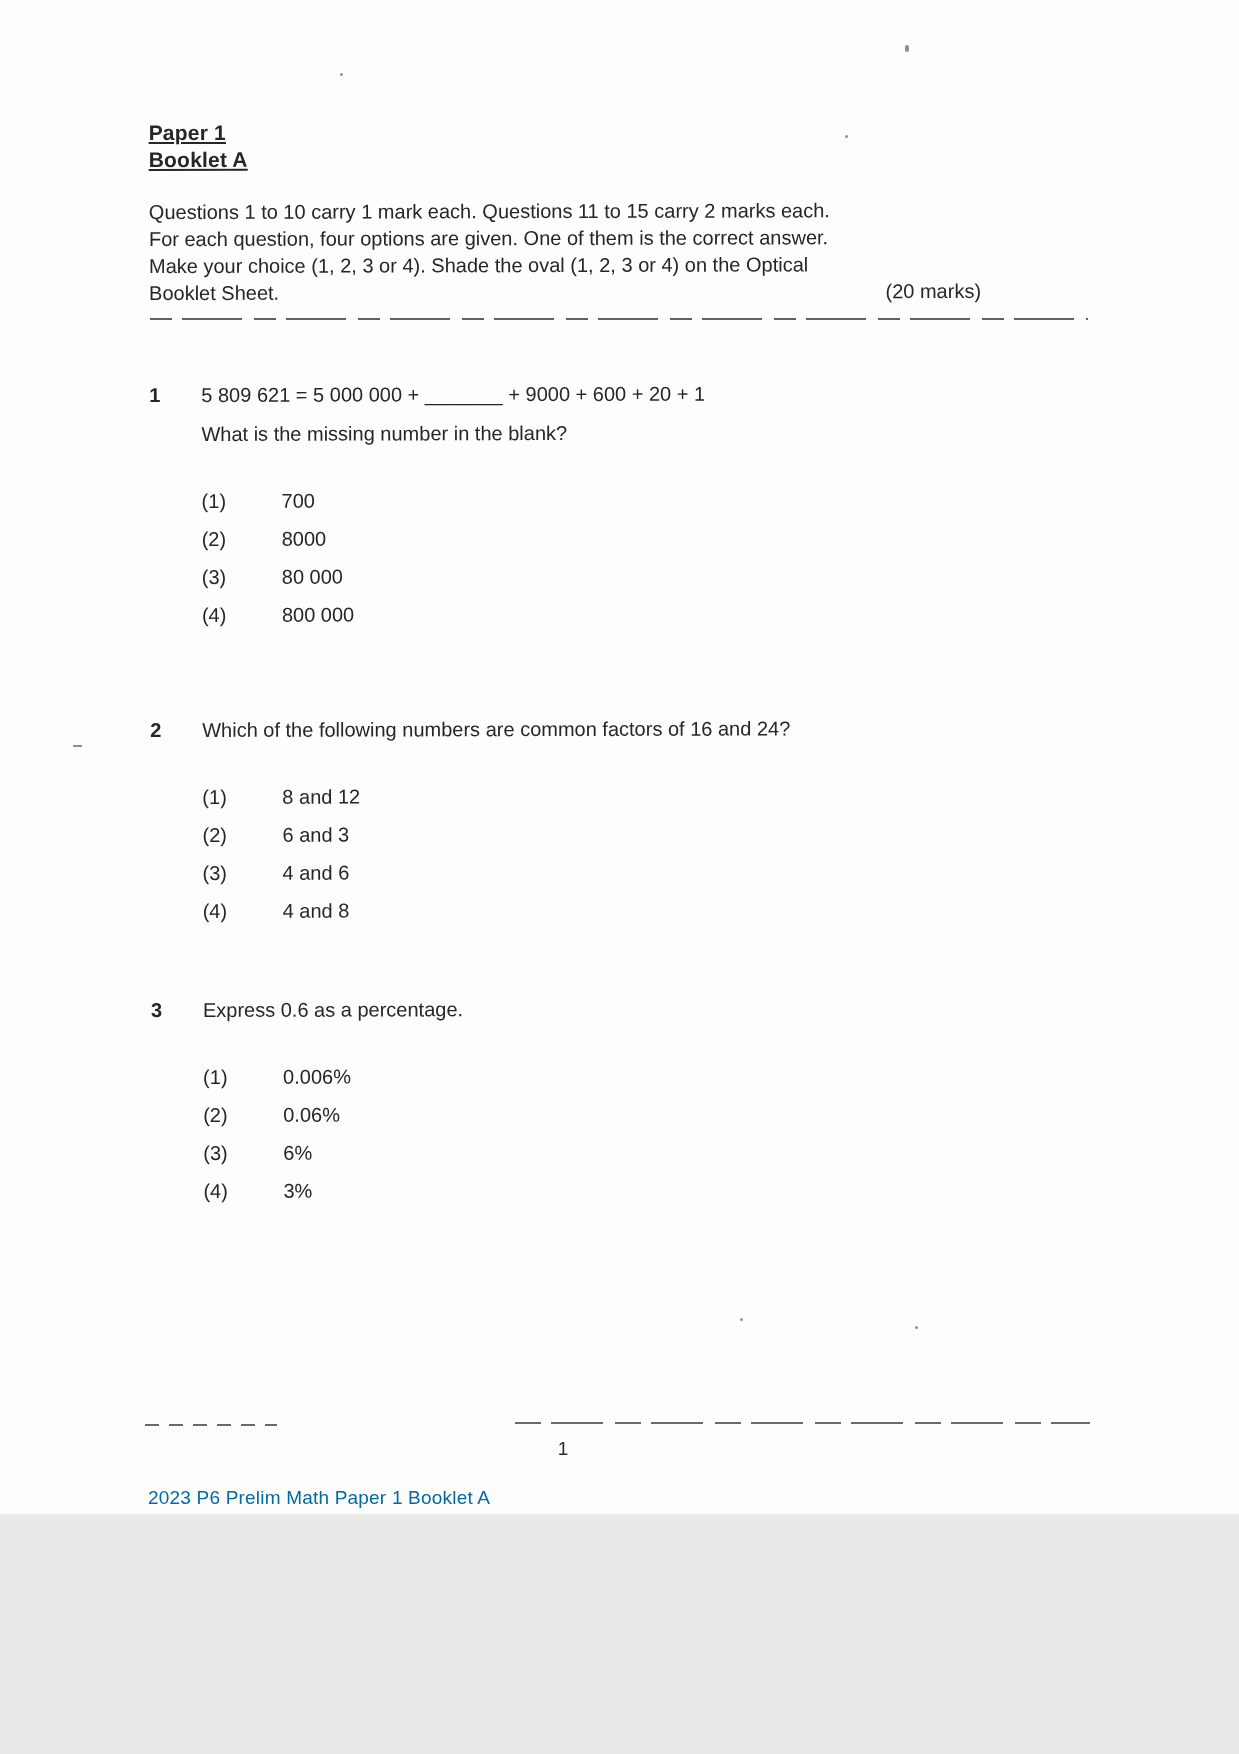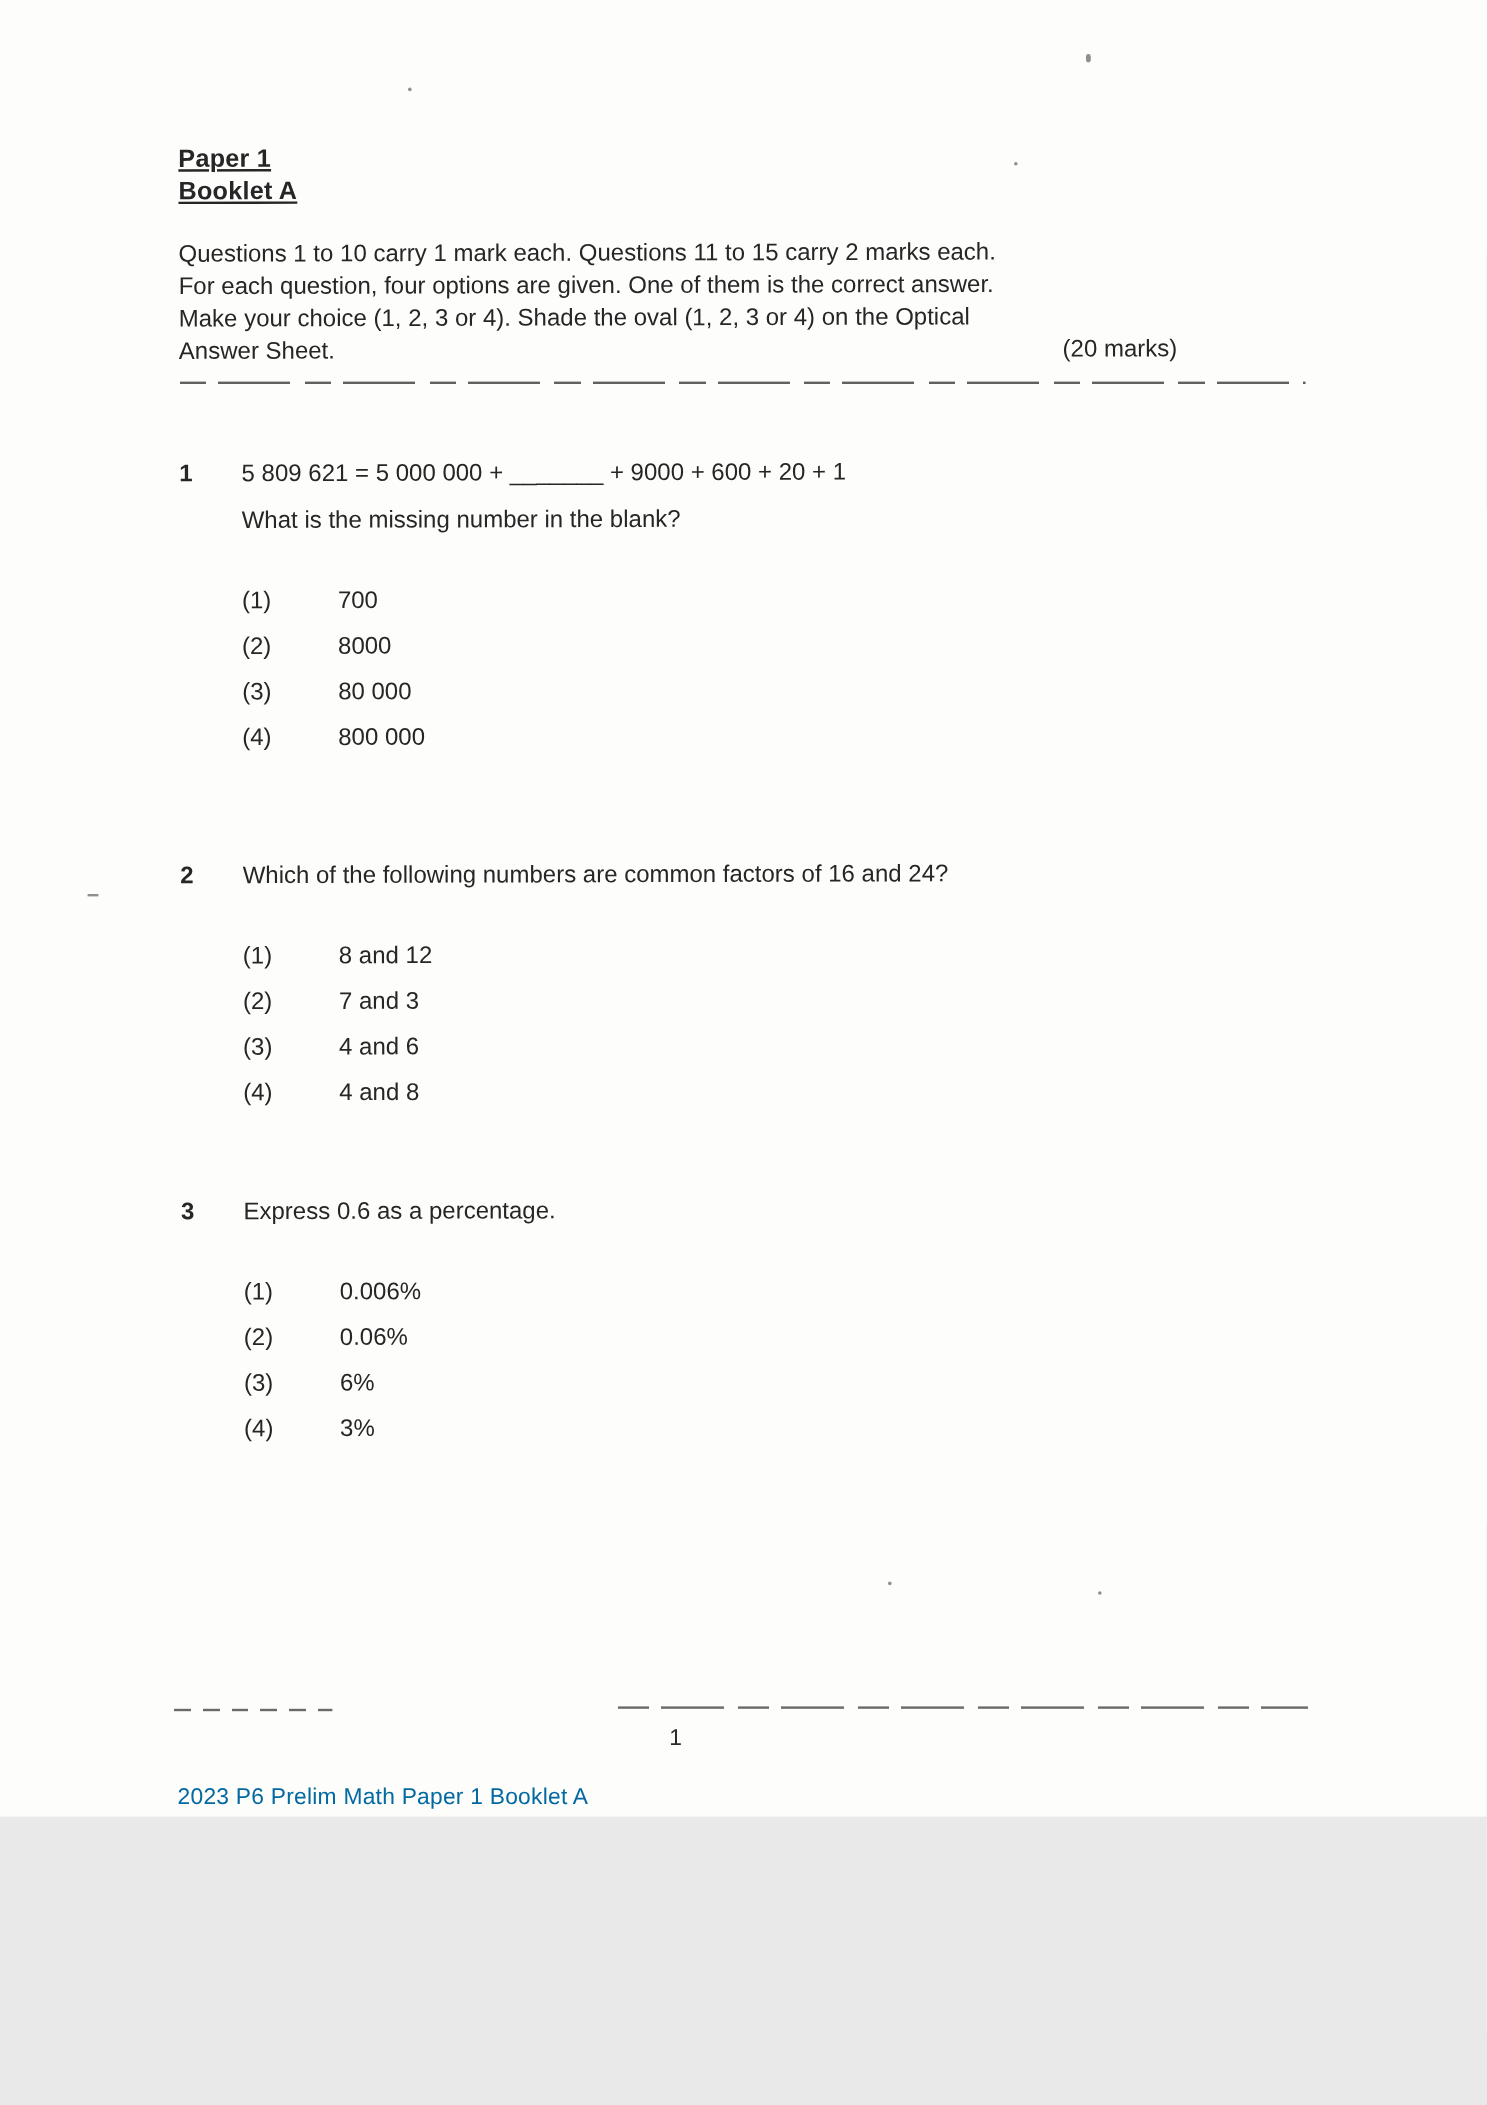--- a/index.html
+++ b/index.html
@@ -92,21 +92,21 @@
   <div class="content">
 
     <div class="doc-title">Paper 1</div>
     <div class="doc-title">Booklet A</div>
 
     <div class="instructions">
       <div class="instr-line">Questions 1 to 10 carry 1 mark each.  Questions 11 to 15 carry 2 marks each.</div>
       <div class="instr-line">For each question, four options are given.  One of them is the correct answer.</div>
       <div class="instr-line">Make your choice (1, 2, 3 or 4).  Shade the oval (1, 2, 3 or 4) on the Optical</div>
       <div class="instr-last">
-        <span>Answer Sheet.</span>
+        <span>Booklet Sheet.</span>
         <span class="marks">(20 marks)</span>
       </div>
     </div>
 
     <div class="question" id="q1">
       <div class="q-num">1</div>
       <div class="q-body">
         <div class="q-line">5 809 621 = 5 000 000 + _______ + 9000 + 600 + 20 + 1</div>
         <div class="q-line q-line2">What is the missing number in the blank?</div>
         <div class="options">
@@ -134,21 +134,21 @@
       <div class="q-num">2</div>
       <div class="q-body">
         <div class="q-line">Which of the following numbers are common factors of 16 and 24?</div>
         <div class="options">
           <div class="option">
             <span class="opt-label">(1)</span>
             <span class="opt-text">8 and 12</span>
           </div>
           <div class="option">
             <span class="opt-label">(2)</span>
-            <span class="opt-text">7 and 3</span>
+            <span class="opt-text">6 and 3</span>
           </div>
           <div class="option">
             <span class="opt-label">(3)</span>
             <span class="opt-text">4 and 6</span>
           </div>
           <div class="option">
             <span class="opt-label">(4)</span>
             <span class="opt-text">4 and 8</span>
           </div>
         </div>

